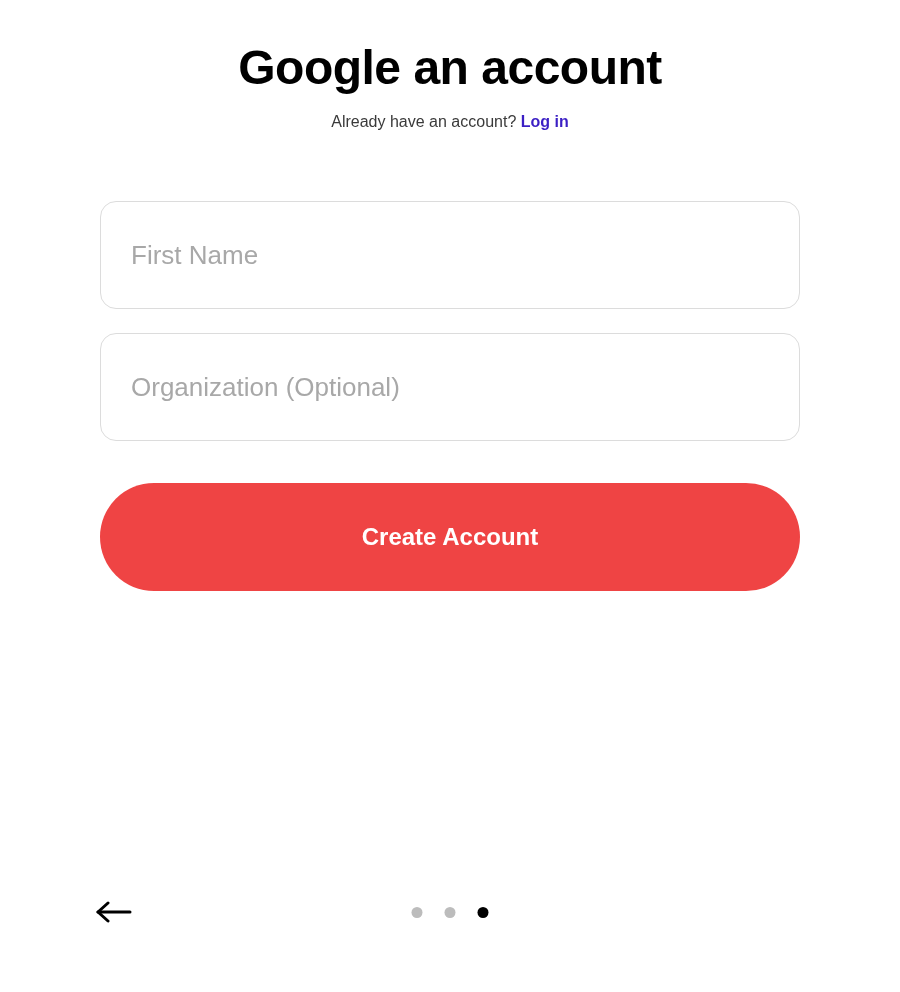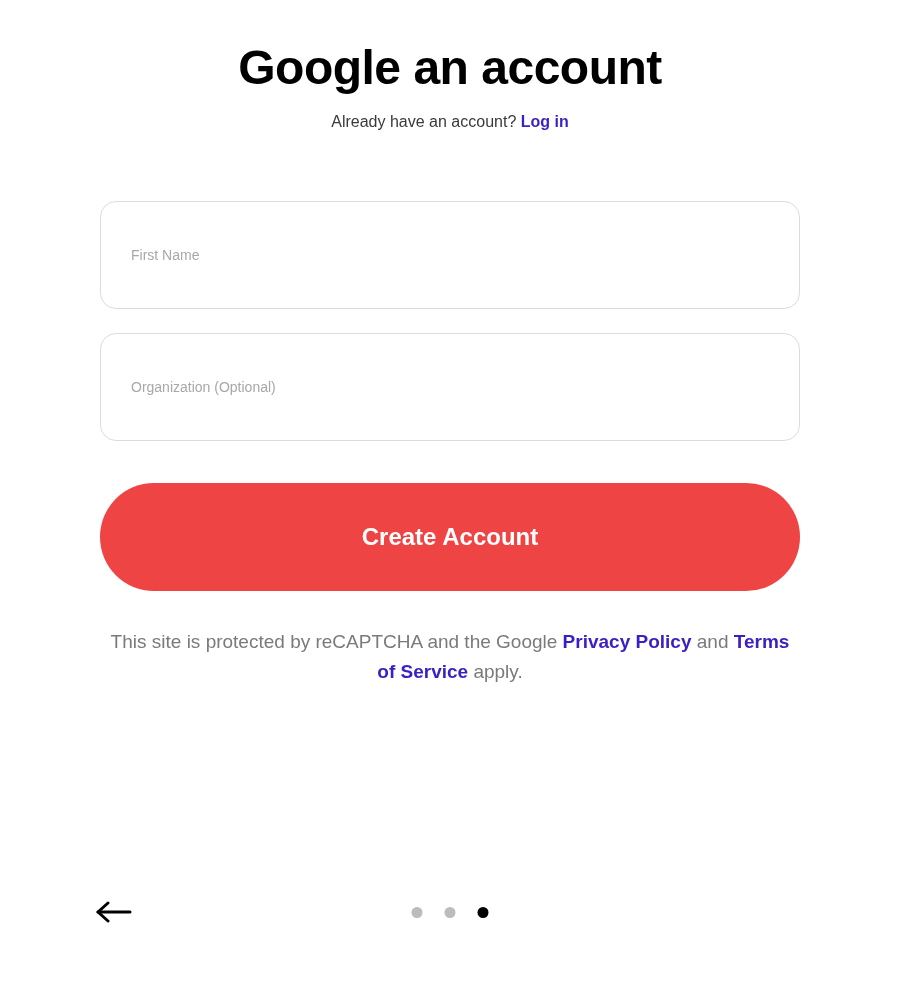--- a/index.html
+++ b/index.html
@@ -41,21 +41,21 @@
     .form {
       display: flex;
       flex-direction: column;
       gap: 24px;
     }
     .field {
       width: 100%;
       height: 108px;
       border: 1px solid #dcdcdc;
       border-radius: 16px;
-      font-size: 14px;
+      font-size: 26px;
       padding: 0 30px;
       color: #222;
       background: #fff;
       outline: none;
     }
     .field::placeholder {
       color: #a8a8a8;
       font-weight: 400;
     }
     .submit-btn {
@@ -126,23 +126,20 @@
   <p class="subtitle">
     <span>Already have an account? </span><span class="login-link">Log in</span>
   </p>
 
   <form class="form">
     <input class="field" type="text" placeholder="First Name" style="">
     <input class="field" type="text" placeholder="Organization (Optional)" style="">
     <button class="submit-btn" type="button">Create Account</button>
   </form>
 
-  <p class="recaptcha-note">
-    <span>This site is protected by reCAPTCHA and the Google </span><span class="link">Privacy Policy</span><span> and </span><span class="link">Terms of Service</span><span> apply.</span>
-  </p>
 </div>
 
 <div class="bottom-bar">
   <div class="back-arrow">
     <svg viewBox="0 0 36 24">
       <line x1="34" y1="12" x2="2" y2="12" stroke="#000" stroke-width="3" stroke-linecap="round"></line>
       <polyline points="12,3 2,12 12,21" fill="none" stroke="#000" stroke-width="3" stroke-linecap="round" stroke-linejoin="round"></polyline>
     </svg>
   </div>
   <div class="dots">

